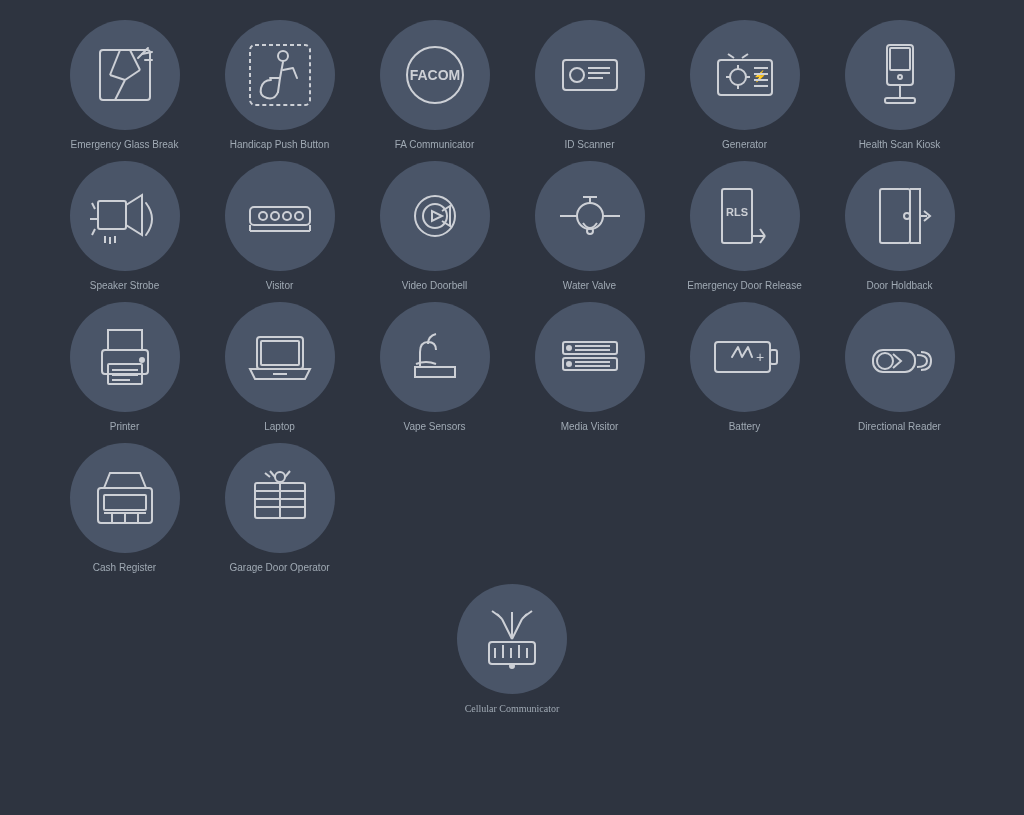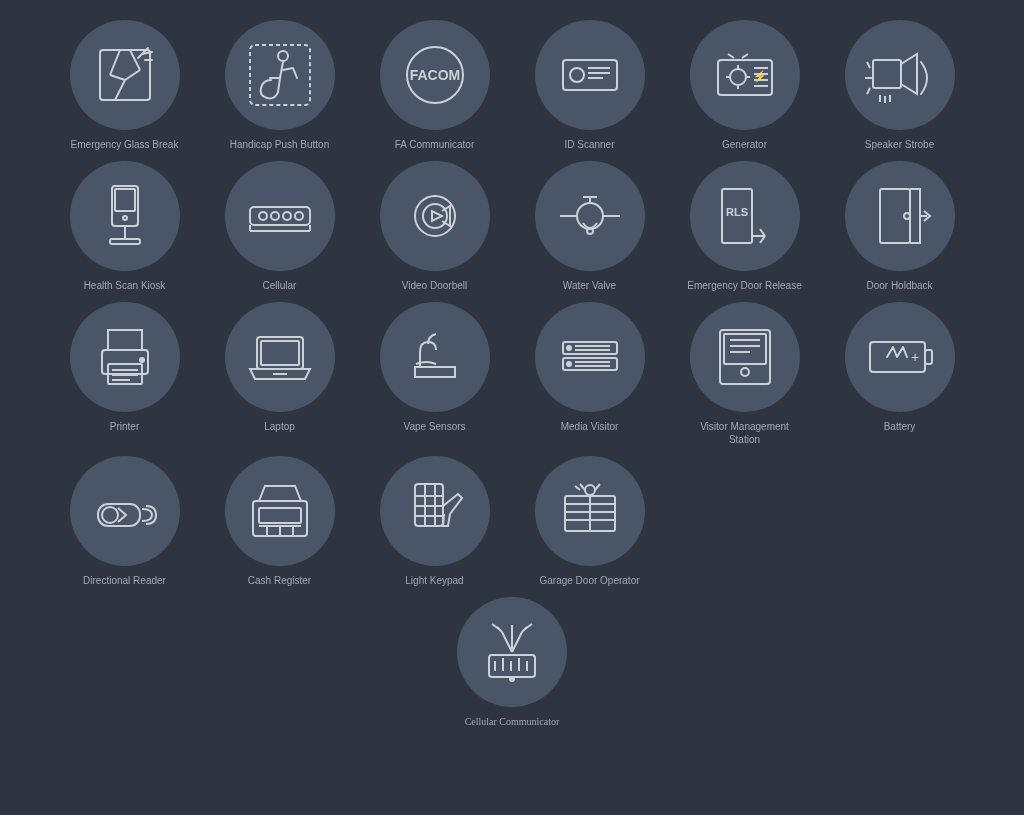--- a/index.html
+++ b/index.html
@@ -124,59 +124,59 @@
     <line x1="44" y1="34" x2="58" y2="34"></line>
     <line x1="44" y1="40" x2="58" y2="40"></line>
     <line x1="44" y1="46" x2="58" y2="46"></line>
   </svg>
       </div>
       <span class="label">Generator</span>
     </div>
     <div class="item">
       <div class="icon-circle">
         <svg viewBox="0 0 70 70" fill="none" stroke="#cdd0d6" stroke-width="2">
+    <rect x="22" y="5" width="26" height="40" rx="3"></rect>
+    <rect x="25" y="8" width="20" height="22" rx="1"></rect>
+    <line x1="35" y1="45" x2="35" y2="58"></line>
+    <rect x="20" y="58" width="30" height="5" rx="2"></rect>
+    <circle cx="35" cy="37" r="2"></circle>
+  </svg>
+      </div>
+      <span class="label">Health Scan Kiosk</span>
+    </div>
+    <div class="item">
+      <div class="icon-circle">
+        <svg viewBox="0 0 70 70" fill="none" stroke="#cdd0d6" stroke-width="2">
     <rect x="8" y="20" width="28" height="28" rx="2"></rect>
     <polygon points="36,24 52,14 52,54 36,44"></polygon>
     <path d="M8 38 L-2 38" stroke-linecap="round"></path>
     <path d="M5 28 L2 22"></path>
     <path d="M5 48 L2 54"></path>
     <path d="M56 22 Q62 30 62 38 Q62 46 56 54" stroke-linecap="round"></path>
     <line x1="15" y1="55" x2="15" y2="62"></line>
     <line x1="25" y1="55" x2="25" y2="62"></line>
     <line x1="20" y1="56" x2="20" y2="63"></line>
   </svg>
       </div>
       <span class="label">Speaker Strobe</span>
     </div>
     <div class="item">
       <div class="icon-circle">
         <svg viewBox="0 0 70 70" fill="none" stroke="#cdd0d6" stroke-width="2">
-    <rect x="22" y="5" width="26" height="40" rx="3"></rect>
-    <rect x="25" y="8" width="20" height="22" rx="1"></rect>
-    <line x1="35" y1="45" x2="35" y2="58"></line>
-    <rect x="20" y="58" width="30" height="5" rx="2"></rect>
-    <circle cx="35" cy="37" r="2"></circle>
-  </svg>
-      </div>
-      <span class="label">Health Scan Kiosk</span>
-    </div>
-    <div class="item">
-      <div class="icon-circle">
-        <svg viewBox="0 0 70 70" fill="none" stroke="#cdd0d6" stroke-width="2">
     <rect x="5" y="26" width="60" height="18" rx="4"></rect>
     <circle cx="18" cy="35" r="4"></circle>
     <circle cx="30" cy="35" r="4"></circle>
     <circle cx="42" cy="35" r="4"></circle>
     <circle cx="54" cy="35" r="4"></circle>
     <line x1="5" y1="44" x2="5" y2="50"></line>
     <line x1="65" y1="44" x2="65" y2="50"></line>
     <line x1="5" y1="50" x2="65" y2="50"></line>
   </svg>
       </div>
-      <span class="label">Cellular</span>
+      <span class="label">Visitor</span>
     </div>
     <div class="item">
       <div class="icon-circle">
         <svg viewBox="0 0 70 70" fill="none" stroke="#cdd0d6" stroke-width="2">
     <circle cx="35" cy="35" r="20"></circle>
     <circle cx="35" cy="35" r="12"></circle>
     <path d="M32 30 L32 40 L42 35 Z"></path>
     <path d="M42 30 L50 25 L50 45 L42 40"></path>
   </svg>
       </div>
@@ -268,33 +268,20 @@
     <line x1="20" y1="40" x2="55" y2="40"></line>
     <line x1="20" y1="28" x2="55" y2="28"></line>
     <line x1="20" y1="44" x2="55" y2="44"></line>
   </svg>
       </div>
       <span class="label">Media Visitor</span>
     </div>
     <div class="item">
       <div class="icon-circle">
         <svg viewBox="0 0 70 70" fill="none" stroke="#cdd0d6" stroke-width="2">
-    <rect x="10" y="8" width="50" height="54" rx="3"></rect>
-    <rect x="14" y="12" width="42" height="30" rx="1"></rect>
-    <circle cx="35" cy="50" r="4"></circle>
-    <line x1="20" y1="18" x2="50" y2="18"></line>
-    <line x1="20" y1="24" x2="50" y2="24"></line>
-    <line x1="20" y1="30" x2="40" y2="30"></line>
-  </svg>
-      </div>
-      <span class="label">Visitor Management Station</span>
-    </div>
-    <div class="item">
-      <div class="icon-circle">
-        <svg viewBox="0 0 70 70" fill="none" stroke="#cdd0d6" stroke-width="2">
     <rect x="5" y="20" width="55" height="30" rx="3"></rect>
     <rect x="60" y="28" width="7" height="14" rx="2"></rect>
     <path d="M22 35 L28 25 L32 35 L38 25 L42 35" stroke-linecap="round" stroke-linejoin="round"></path>
     <text x="50" y="40" fill="#cdd0d6" font-size="14" text-anchor="middle" stroke="none">+</text>
   </svg>
       </div>
       <span class="label">Battery</span>
     </div>
     <div class="item">
       <div class="icon-circle">
@@ -314,35 +301,20 @@
     <rect x="8" y="25" width="54" height="35" rx="3"></rect>
     <path d="M14 25 L20 10 L50 10 L56 25"></path>
     <rect x="14" y="32" width="42" height="15" rx="1"></rect>
     <line x1="14" y1="50" x2="56" y2="50"></line>
     <line x1="22" y1="50" x2="22" y2="60"></line>
     <line x1="35" y1="50" x2="35" y2="60"></line>
     <line x1="48" y1="50" x2="48" y2="60"></line>
   </svg>
       </div>
       <span class="label">Cash Register</span>
-    </div>
-    <div class="item">
-      <div class="icon-circle">
-        <svg viewBox="0 0 70 70" fill="none" stroke="#cdd0d6" stroke-width="2">
-    <rect x="15" y="8" width="28" height="42" rx="3"></rect>
-    <line x1="15" y1="20" x2="43" y2="20"></line>
-    <line x1="15" y1="30" x2="43" y2="30"></line>
-    <line x1="15" y1="40" x2="43" y2="40"></line>
-    <line x1="25" y1="8" x2="25" y2="50"></line>
-    <line x1="35" y1="8" x2="35" y2="50"></line>
-    <path d="M43 30 L58 18 L62 22 L50 38"></path>
-    <path d="M50 38 L48 50 L43 50 L44 38"></path>
-  </svg>
-      </div>
-      <span class="label">Light Keypad</span>
     </div>
     <div class="item">
       <div class="icon-circle">
         <svg viewBox="0 0 70 70" fill="none" stroke="#cdd0d6" stroke-width="2">
     <rect x="10" y="20" width="50" height="35" rx="2"></rect>
     <line x1="10" y1="28" x2="60" y2="28"></line>
     <line x1="10" y1="36" x2="60" y2="36"></line>
     <line x1="10" y1="44" x2="60" y2="44"></line>
     <line x1="35" y1="20" x2="35" y2="55"></line>
     <circle cx="35" cy="14" r="5"></circle>

